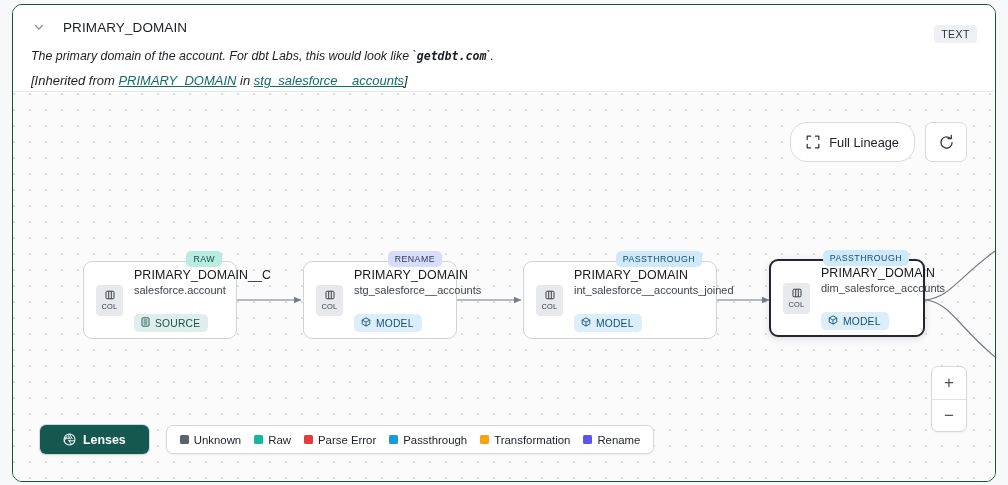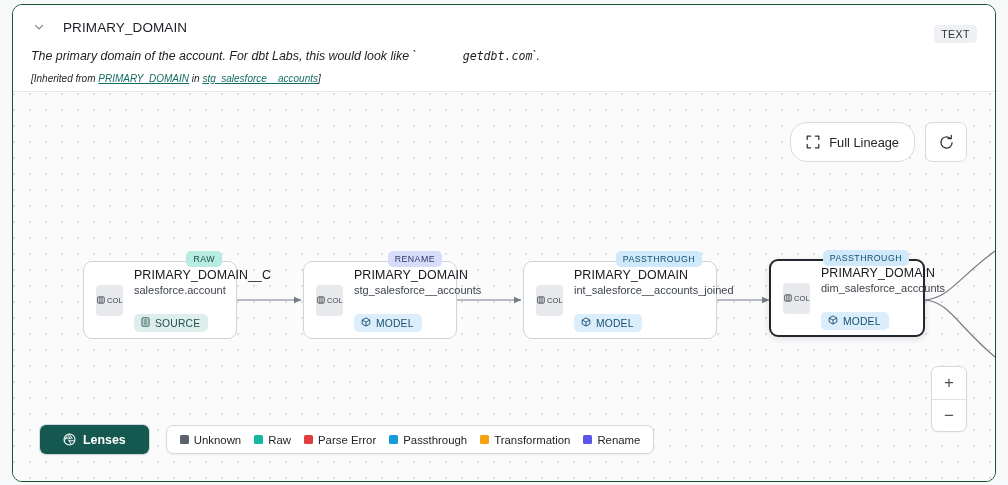--- a/index.html
+++ b/index.html
@@ -62,27 +62,26 @@
   .desc {
     margin-top: 10px;
     font-size: 12.4px;
     font-style: italic;
     color: #1b1f24;
     line-height: 16px;
   }
   .desc .code {
     font-family: "DejaVu Sans Mono", monospace;
     font-style: italic;
-    font-weight: normal;
+    font-weight: bold;
     font-size: 11.6px;
-    margin-left: 46px;
   }
   .inherit {
     margin-top: 9px;
-    font-size: 10px;
+    font-size: 13px;
     font-style: italic;
     color: #1b1f24;
   }
   .inherit a {
     color: #136c63;
     text-decoration: underline;
     font-style: italic;
   }
 
   
@@ -137,21 +136,21 @@
   }
   .node.selected {
     border: 2px solid #23272d;
     box-shadow: 0 2px 7px rgba(20,25,35,.13);
   }
   .node-colbox {
     width: 27px; height: 31px;
     margin-left: 12px;
     background: #e7e9ec;
     border-radius: 4px;
-    display: flex; flex-direction: row;
+    display: flex; flex-direction: column;
     align-items: center; justify-content: center;
     gap: 1px;
     flex: 0 0 auto;
   }
   .node-colbox .lbl { font-size: 7.4px; color: #3a4048; letter-spacing: .3px; }
   .node-body { margin-left: 11px; display: flex; flex-direction: column; gap: 2px; }
   .node-title { font-size: 12.4px; color: #15181d; letter-spacing: .1px; }
   .node-sub { font-size: 11px; color: #3e444c; }
   .node-kind {
     margin-top: 16px;

